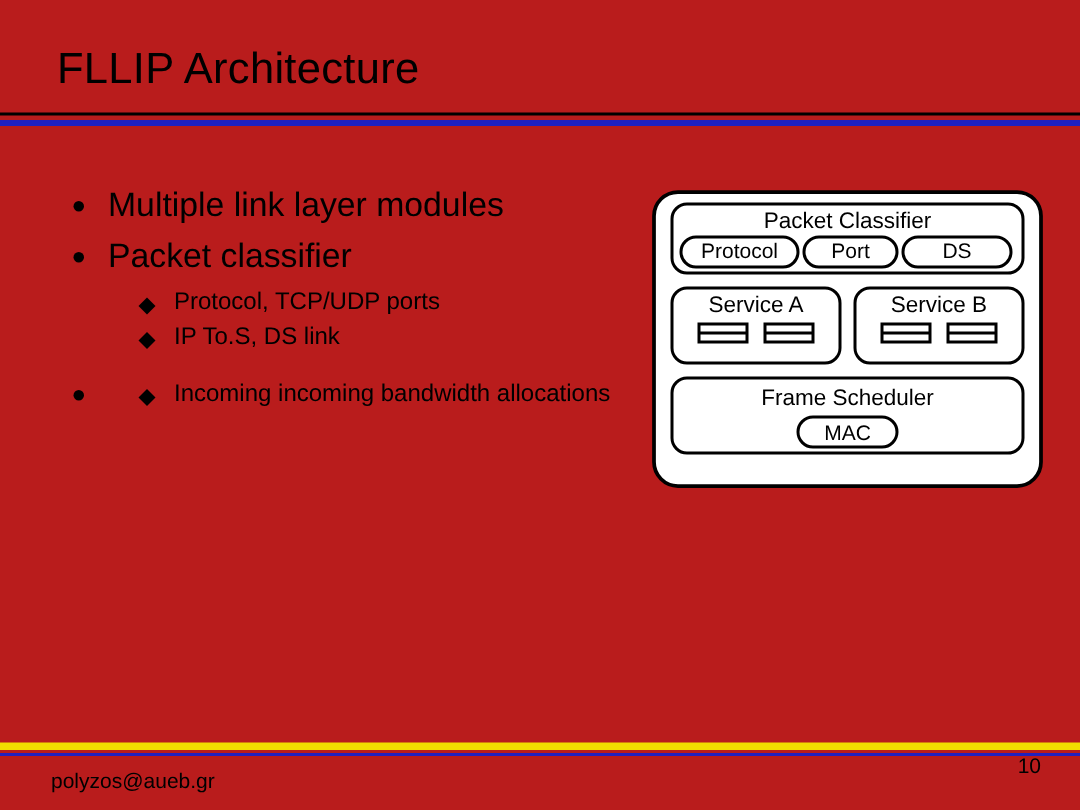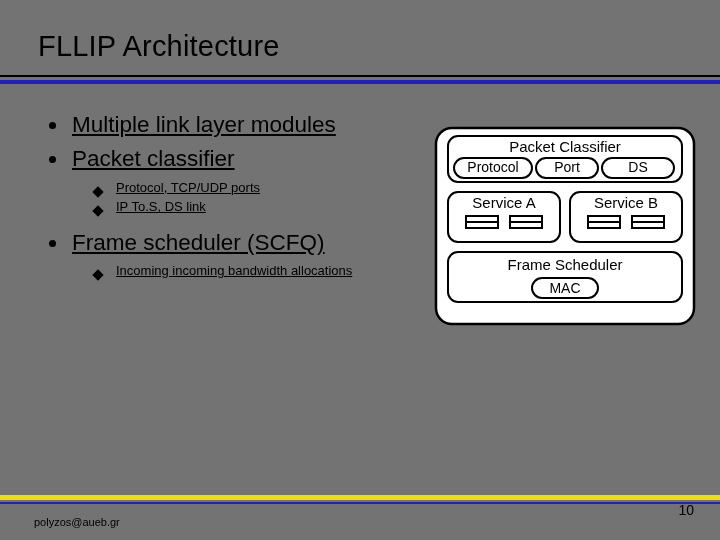--- a/index.html
+++ b/index.html
@@ -1,37 +1,37 @@
 <!DOCTYPE html>
 <html><head>
 <meta charset="utf-8">
 <style>
   * { box-sizing: border-box; margin: 0; padding: 0; }
   html, body { width: 720px; height: 540px; font-family: Arial, Helvetica, sans-serif; background: #fff; color: #000; }
-  .slide { position: relative; width: 720px; height: 540px; background: #737373; }
+  .slide { position: relative; width: 720px; height: 540px; background: #b91c1c; }
   .title-area { padding: 30px 0 6px 38px; }
   .title { font-size: 29px; font-weight: normal; letter-spacing: 0.2px; }
   .title-rule { margin: 6px 0 0 0; height: 9px; }
   .title-rule .thin { height: 2px; background: #000; }
   .title-rule .gap { height: 3px; }
   .title-rule .thick { height: 4px; background: #2020c0; }
-  .body { position: relative; padding: 26px 0 0 46px; text-decoration: underline; }
+  .body { position: relative; padding: 38px 0 0 46px; }
   ul.lvl1 { list-style: none; }
   ul.lvl1 > li { position: relative; padding: 0 0 4px 26px; font-size: 22.5px; line-height: 1.35; }
   ul.lvl1 > li::before { content: ""; position: absolute; left: 3px; top: 12px; width: 7px; height: 7px; background: #000; border-radius: 50%; }
   ul.lvl2 { list-style: none; padding: 4px 0 6px 0; }
-  ul.lvl2 > li { position: relative; padding: 0 0 2px 44px; font-size: 13px; line-height: 1.35; }
+  ul.lvl2 > li { position: relative; padding: 0 0 2px 44px; font-size: 16px; line-height: 1.35; }
   ul.lvl2 > li::before { content: ""; position: absolute; left: 22px; top: 9px; width: 8px; height: 8px; background: #000; transform: rotate(45deg); }
   .diagram { position: absolute; right: 24px; top: 126px; }
   .diagram svg { display: block; }
   .footer-rule { position: absolute; left: 0; right: 0; bottom: 36px; }
   .footer-rule .ythick { height: 5px; background: #f2de00; }
   .footer-rule .gap { height: 2px; }
   .footer-rule .bthin { height: 2px; background: #2020c0; }
-  .footer-left { position: absolute; left: 34px; bottom: 12px; font-size: 11px; color: #000; }
+  .footer-left { position: absolute; left: 34px; bottom: 12px; font-size: 14px; color: #000; }
   .footer-right { position: absolute; right: 26px; bottom: 22px; font-size: 14px; color: #000; }
 </style>
 </head>
 <body>
 
 <div class="slide">
 
   <div class="title-area">
     <div class="title">FLLIP Architecture</div>
   </div>
@@ -47,21 +47,20 @@
         <span>Multiple link layer modules</span>
       </li>
       <li>
         <span>Packet classifier</span>
         <ul class="lvl2">
           <li><span>Protocol, TCP/UDP ports</span></li>
           <li><span>IP To.S, DS link</span></li>
         </ul>
       </li>
       <li>
-        <span>Frame scheduler (SCFQ)</span>
         <ul class="lvl2">
           <li><span>Incoming incoming bandwidth allocations</span></li>
         </ul>
       </li>
     </ul>
   </div>
 
   <div class="diagram">
     <svg width="262" height="200" viewBox="0 0 262 200">
 

